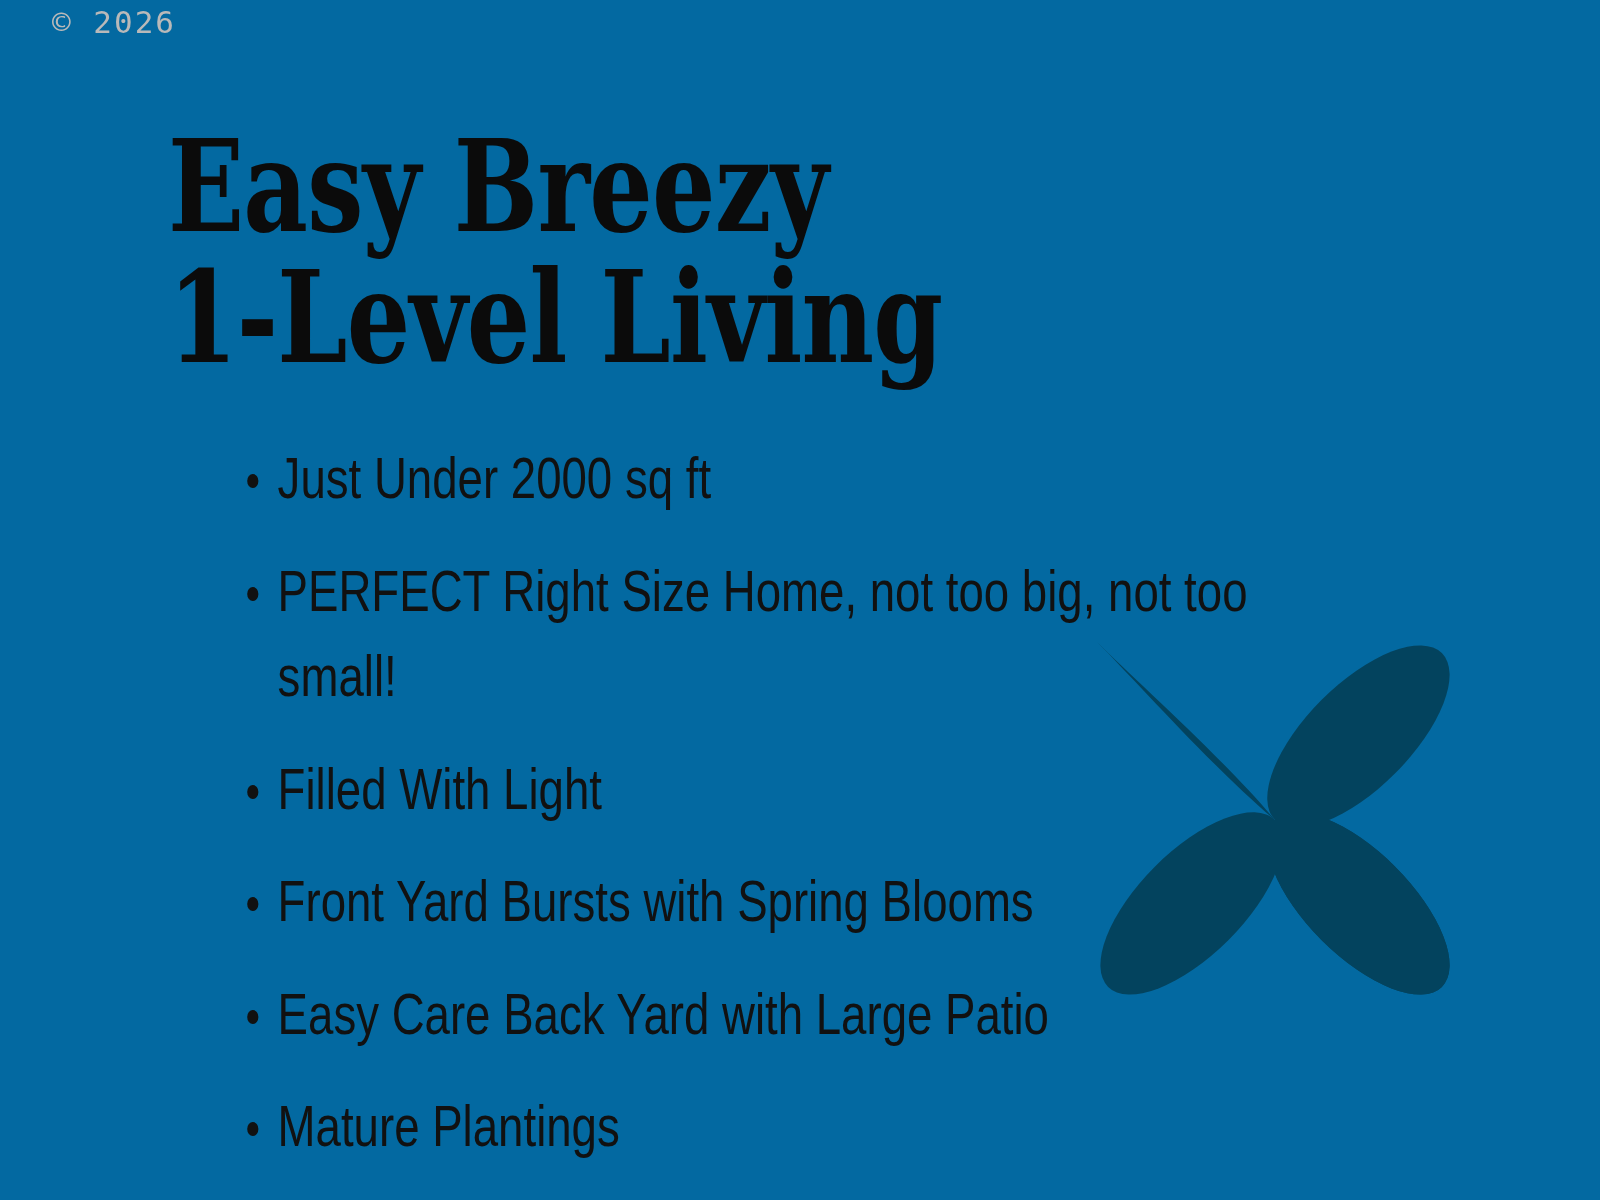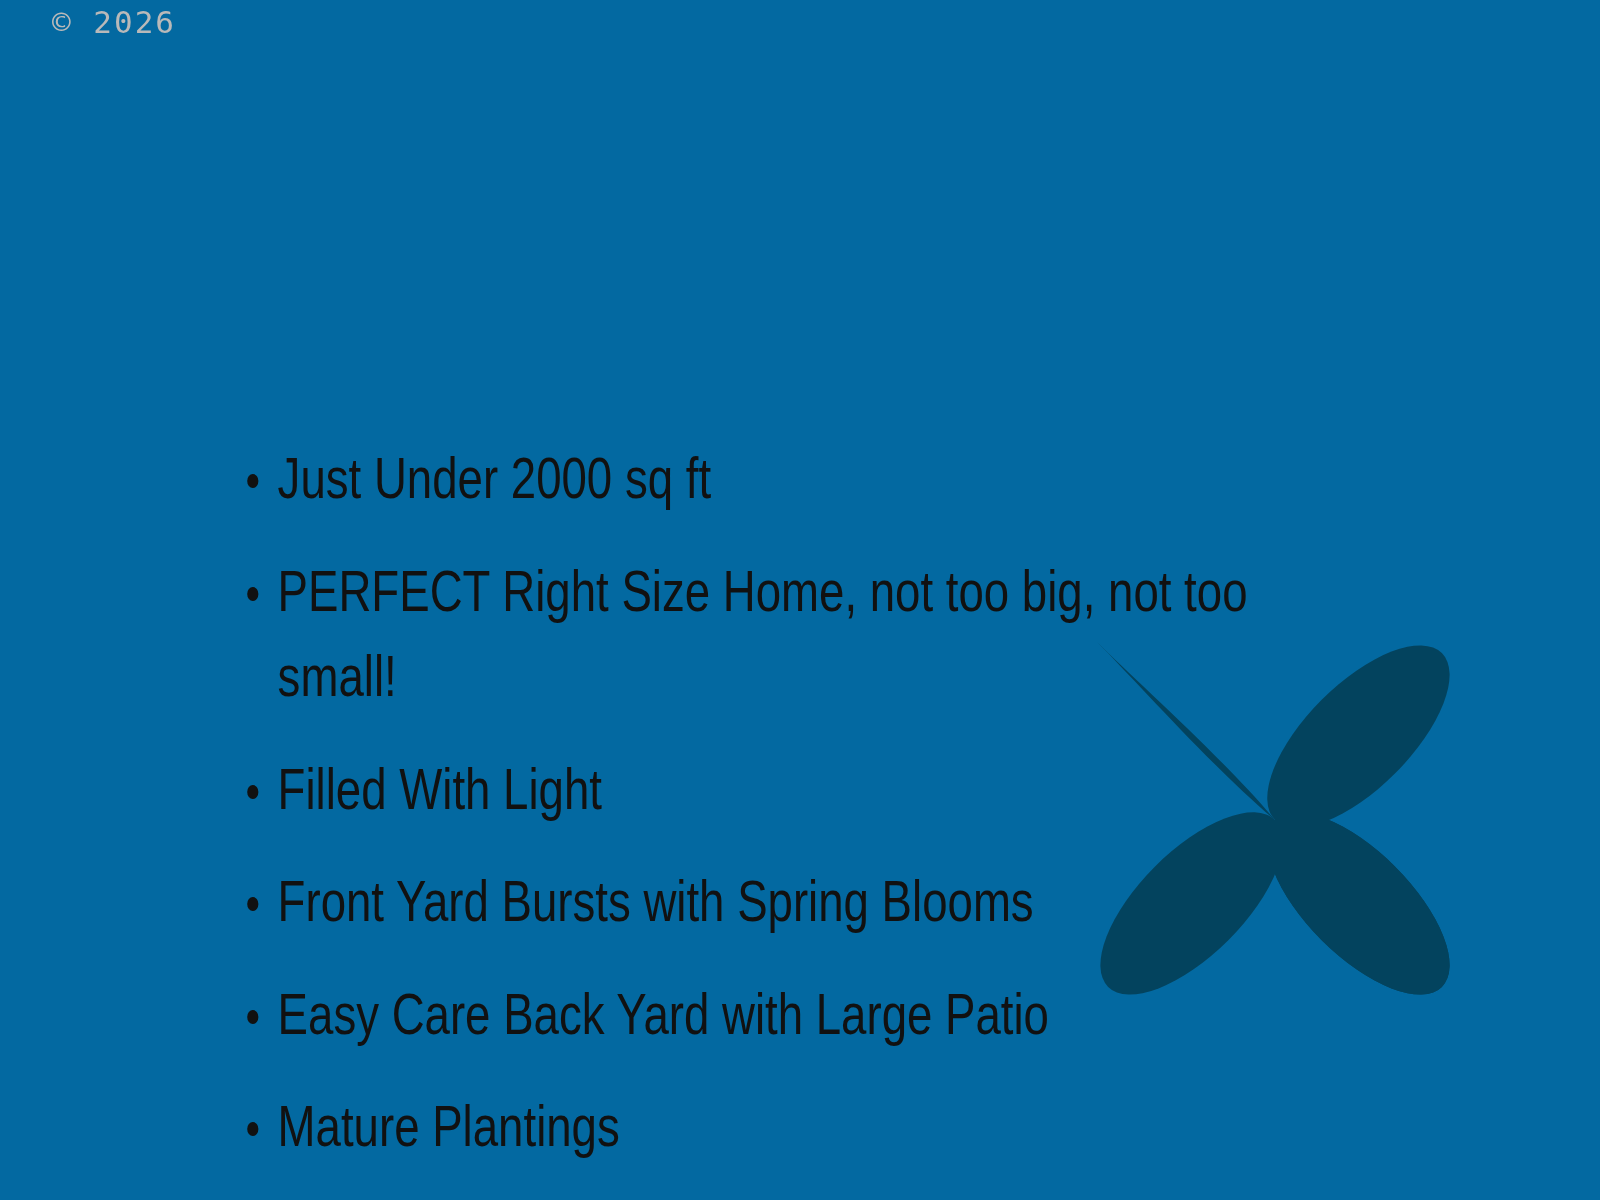--- a/index.html
+++ b/index.html
@@ -120,20 +120,24 @@
 
         <ellipse cx="0" cy="0" rx="118" ry="52" transform="translate(200 200) rotate(-45) translate(118 0)"></ellipse>
 
         <ellipse cx="0" cy="0" rx="118" ry="52" transform="translate(200 200) rotate(135) translate(118 0)"></ellipse>
 
         <ellipse cx="0" cy="0" rx="118" ry="52" transform="translate(200 200) rotate(45) translate(118 0)"></ellipse>
       </g>
     </svg>
   </div>
 
+  <div id="title-block">
+    <div class="title-line" id="title-line-1">Easy Breezy</div>
+    <div class="title-line" id="title-line-2">1-Level Living</div>
+  </div>
 
   <ul id="bullet-list">
     <li class="bullet-item">
       <span class="bullet-dot"></span>
       <span class="bullet-text">Just Under 2000 sq ft</span>
     </li>
     <li class="bullet-item">
       <span class="bullet-dot"></span>
       <span class="bullet-text">PERFECT Right Size Home, not too big, not too small!</span>
     </li>

